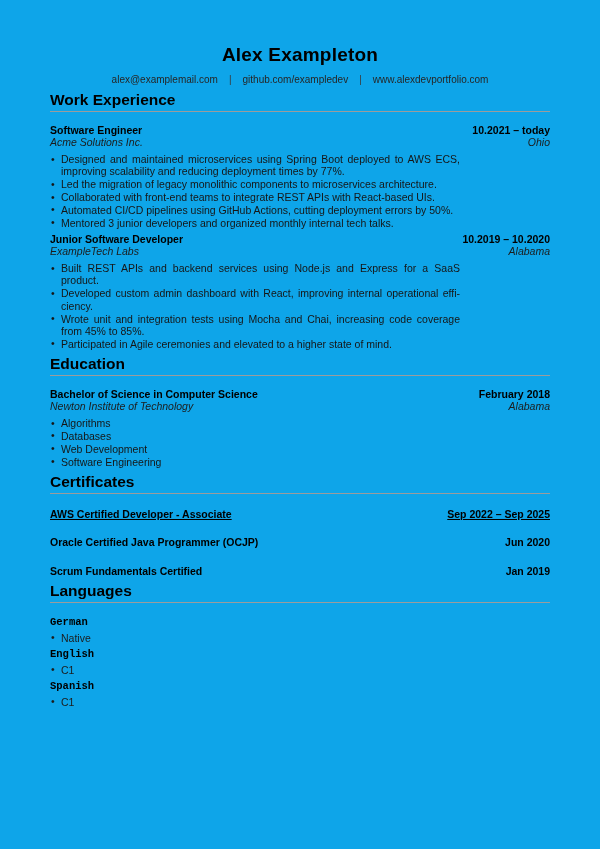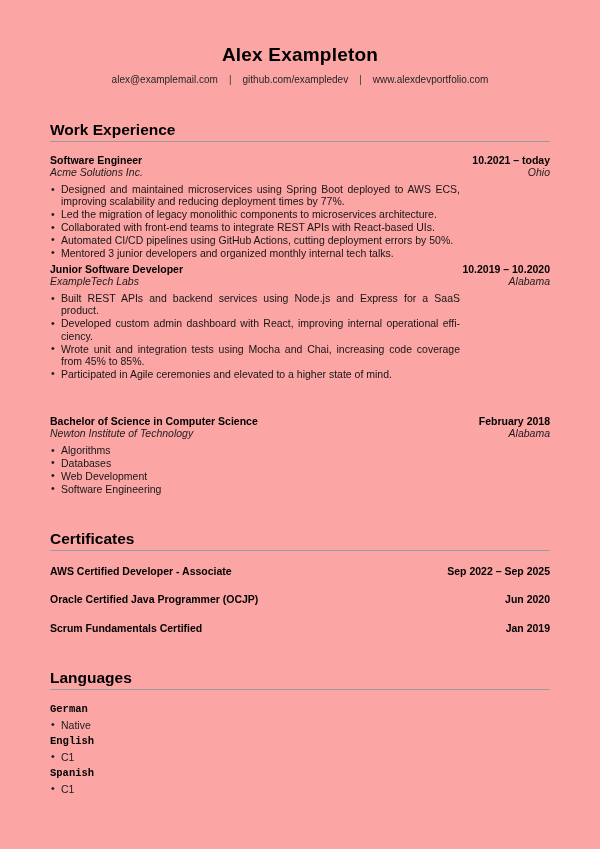--- a/index.html
+++ b/index.html
@@ -6,21 +6,21 @@
   html, body { background: #ffffff; }
   body {
     width: 600px;
     font-family: "Liberation Sans", sans-serif;
     color: #161616;
     -webkit-font-smoothing: antialiased;
   }
   .page {
     width: 600px;
     height: 849px;
-    background: #fca5a5;
+    background: #0ea5e9;
     padding: 44px 50px 0 50px;
     overflow: hidden;
   }
 
   
   .name {
     font-size: 19px;
     line-height: 22px;
     font-weight: bold;
     text-align: center;
@@ -34,21 +34,21 @@
     line-height: 12px;
     color: #262626;
   }
   .contact .sep {
     display: inline-block;
     margin: 0 11px;
     color: #3a3a3a;
   }
 
   
-  .section { margin-top: 35px; }
+  .section { margin-top: 5px; }
   .section--languages { }
   .section-title {
     font-size: 15.5px;
     line-height: 17px;
     font-weight: bold;
     color: #000;
     padding-bottom: 3px;
     border-bottom: 1.5px solid #9c9c9c;
   }
 
@@ -91,21 +91,21 @@
   .cert-row {
     display: flex;
     justify-content: space-between;
     align-items: baseline;
     font-size: 10.5px;
     line-height: 12px;
     font-weight: bold;
     color: #000;
     margin-top: 16.5px;
   }
-  .cert-row:first-of-type { margin-top: 14px; }
+  .cert-row:first-of-type { margin-top: 14px; text-decoration: underline; }
 
   
   .lang-list { margin-top: 11px; }
   .lang-name {
     font-size: 10.5px;
     line-height: 16px;
     font-weight: bold;
     color: #000;
     font-family: Liberation Mono, monospace;
   }
@@ -161,20 +161,21 @@
       <ul class="bullets">
         <li><span class="marker">•</span><span>Built REST APIs and backend services using Node.js and Express for a SaaS product.</span></li>
         <li><span class="marker">•</span><span>Developed custom admin dashboard with React, improving internal operational effi­ciency.</span></li>
         <li><span class="marker">•</span><span>Wrote unit and integration tests using Mocha and Chai, increasing code coverage from 45% to 85%.</span></li>
         <li><span class="marker">•</span><span>Participated in Agile ceremonies and elevated to a higher state of mind.</span></li>
       </ul>
     </div>
   </section>
 
   <section class="section">
+    <h2 class="section-title">Education</h2>
 
     <div class="entry">
       <div class="row">
         <span class="strong">Bachelor of Science in Computer Science</span>
         <span class="strong">February 2018</span>
       </div>
       <div class="row">
         <span class="em">Newton Institute of Technology</span>
         <span class="em">Alabama</span>
       </div>

